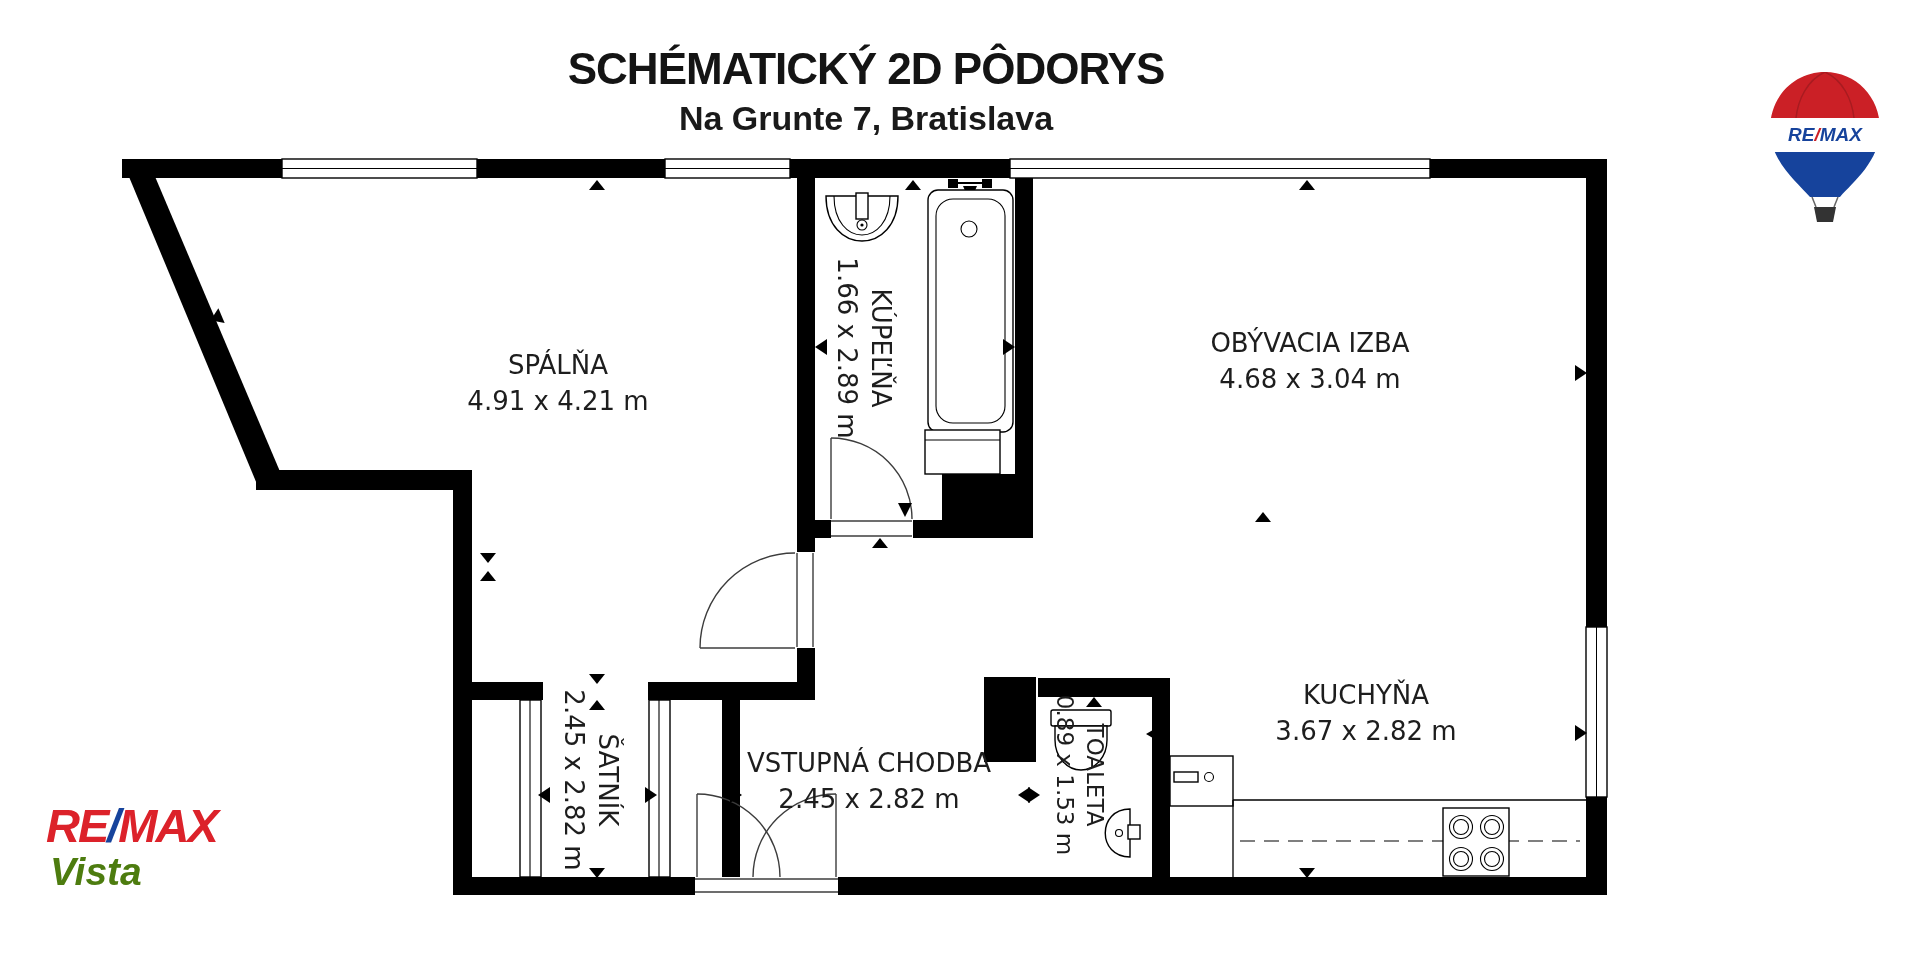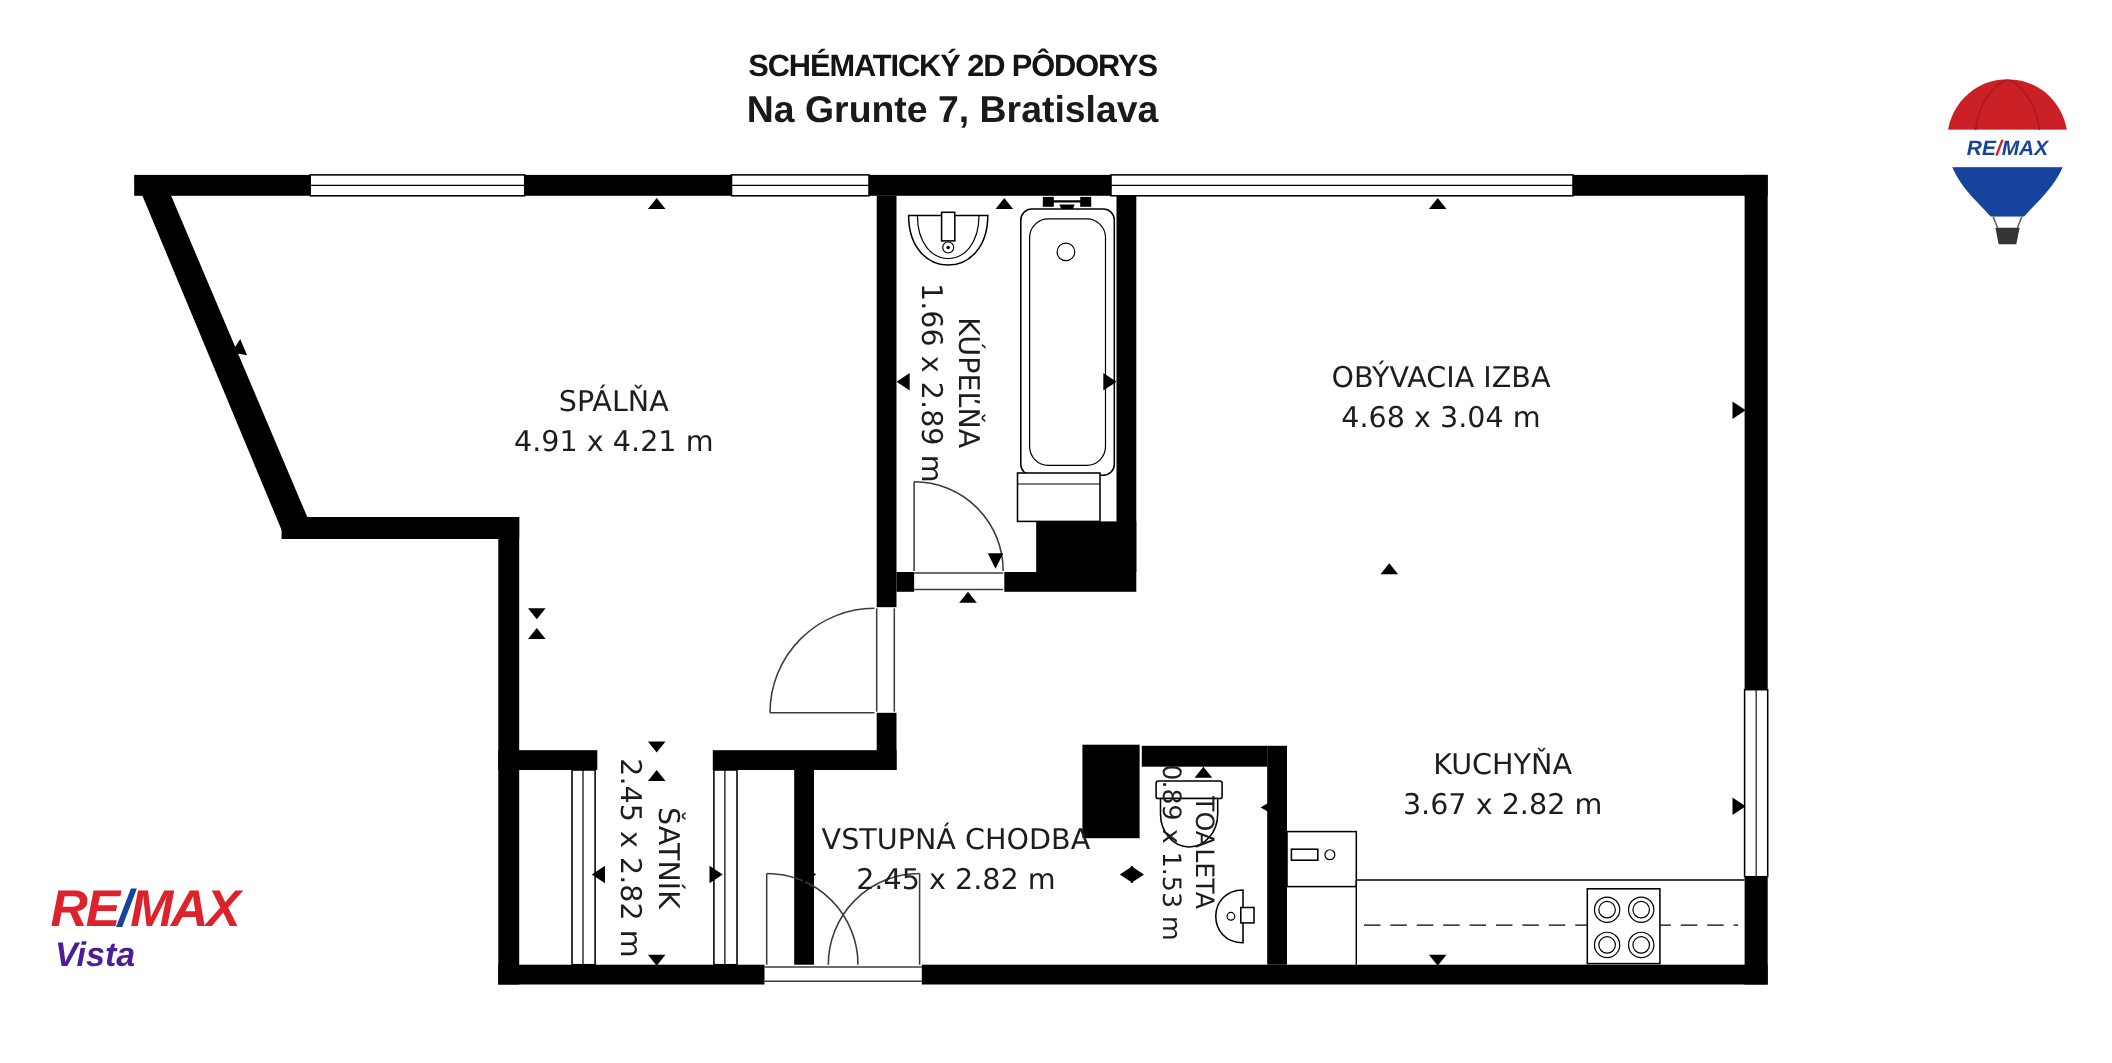--- a/index.html
+++ b/index.html
@@ -1,36 +1,36 @@
 <!DOCTYPE html>
 <html><head>
 <meta charset="utf-8">
 <style>
   html,body{margin:0;padding:0;background:#fff;}
   .stage{position:relative;width:1920px;height:966px;background:#ffffff;overflow:hidden;
          font-family:"Liberation Sans",sans-serif;}
   .plan-svg{position:absolute;left:0;top:0;width:1920px;height:966px;}
   .header{position:absolute;left:360px;top:44px;width:1012px;text-align:center;}
-  .title{font-size:28px;font-weight:700;color:#141414;letter-spacing:-1px;}
+  .title{font-size:44px;font-weight:700;color:#141414;letter-spacing:-1px;}
   .subtitle{font-size:34px;font-weight:700;color:#1a1a1a;margin-top:5px;}
   .room-name,.room-dims{font-family:"DejaVu Sans",sans-serif;font-size:26px;fill:#1d1d1d;}
   .room-sm{font-size:23px;}
   .wall{fill:#000;}
   .win{fill:#fff;stroke:#000;stroke-width:1.4;}
   .winline{stroke:#000;stroke-width:1;}
   .fix{fill:#fff;stroke:#000;stroke-width:1.4;}
   .fixthin{fill:none;stroke:#000;stroke-width:1.1;}
   .door{fill:none;stroke:#3c3c3c;stroke-width:1.4;}
   .mk{fill:#000;}
   .balloon-svg{position:absolute;left:1762px;top:68px;width:126px;height:158px;}
   .balloon-text{font-family:"Liberation Sans",sans-serif;font-style:italic;font-weight:700;font-size:19px;}
   .footer-logo{position:absolute;left:46px;top:802px;}
   .fl-main{font-style:italic;font-weight:700;font-size:47px;letter-spacing:-2px;color:#DC222A;line-height:1.0;}
   .fl-main .blue{color:#16439C;}
-  .fl-sub{font-style:italic;font-weight:700;font-size:31px;color:#4c1d95;margin-top:1px;padding-left:4px;}
+  .fl-sub{font-style:italic;font-weight:700;font-size:39px;color:#4d7c0f;margin-top:1px;padding-left:4px;}
 </style>
 </head>
 <body>
 
 <div class="stage">
 
   <div class="header">
     <div class="title">SCHÉMATICKÝ 2D PÔDORYS</div>
     <div class="subtitle">Na Grunte 7, Bratislava</div>
   </div>

